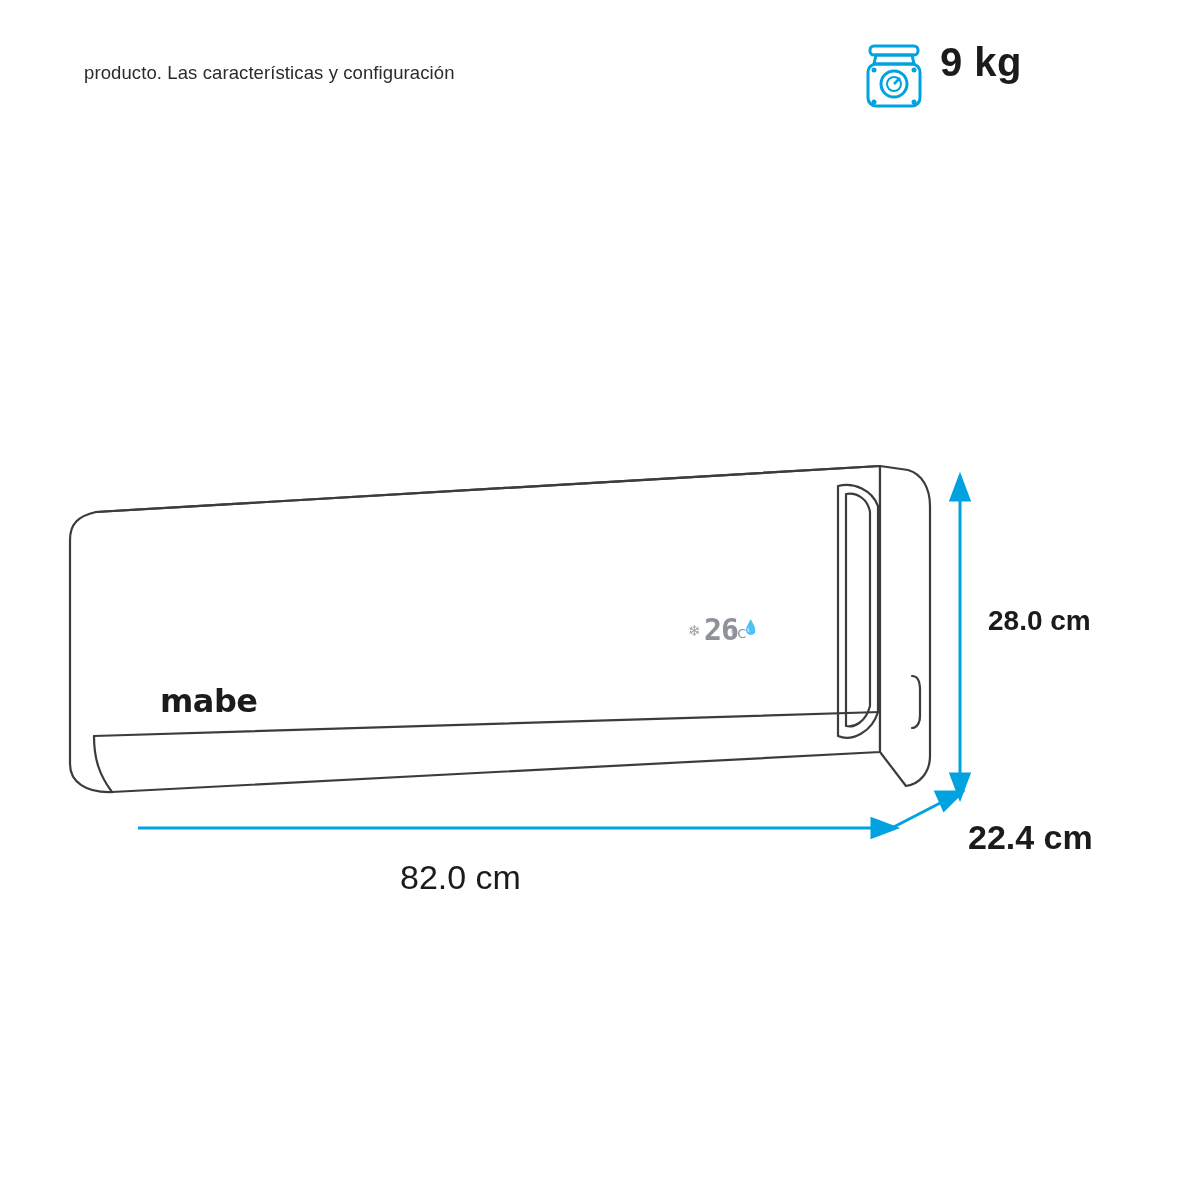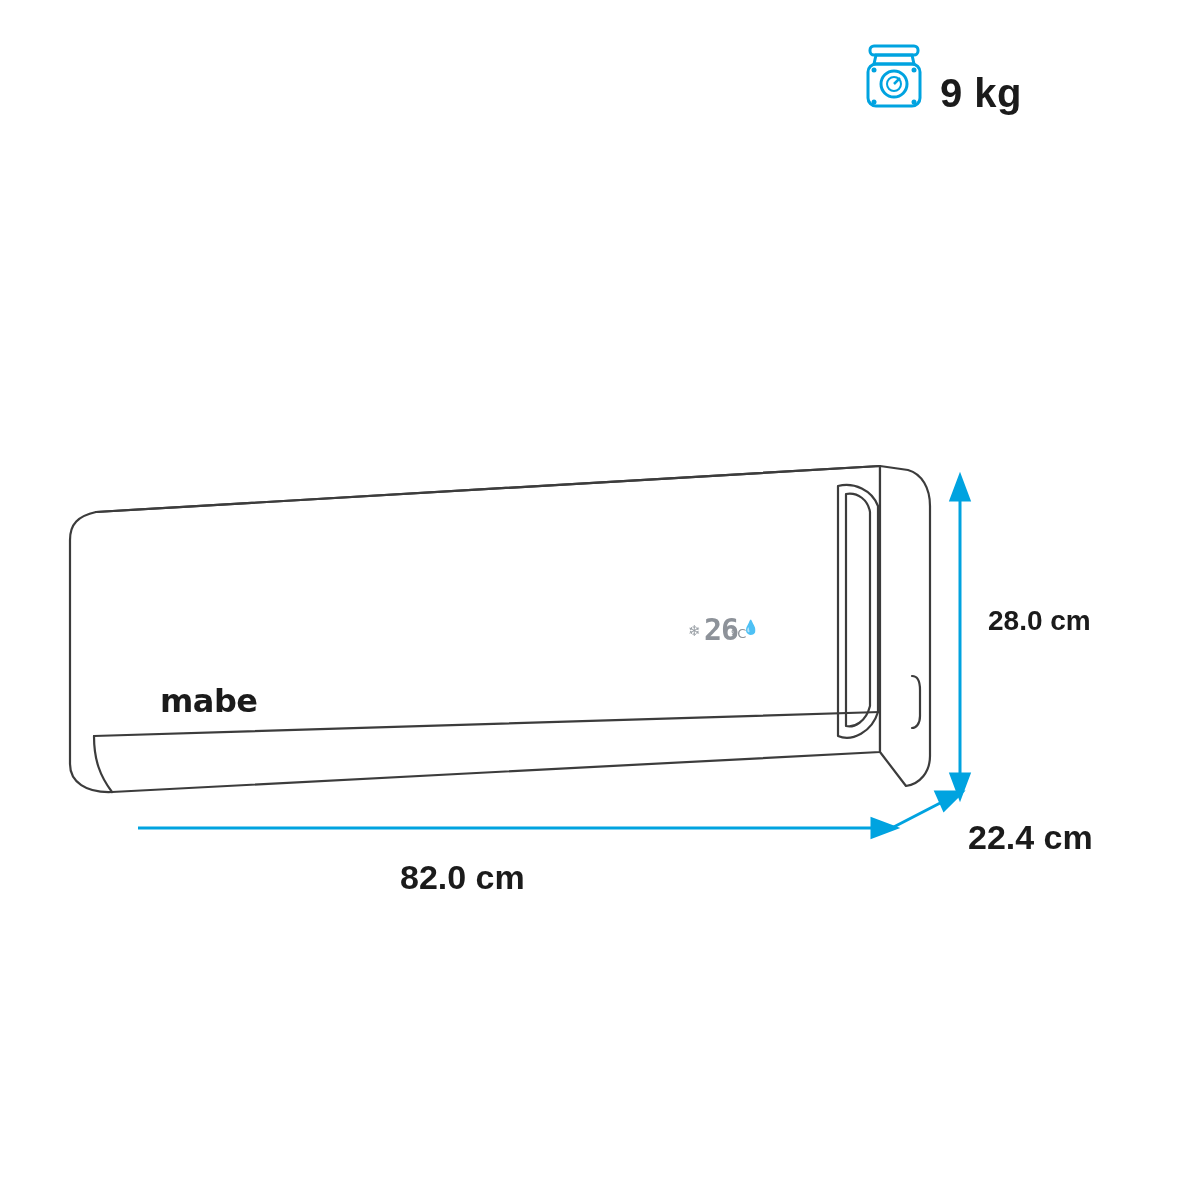--- a/index.html
+++ b/index.html
@@ -25,21 +25,21 @@
     color: #2b2b2b;
     letter-spacing: 0.1px;
   }
   .disclaimer div { white-space: nowrap; }
 
   .weight-block {
     position: absolute;
     left: 862px;
     top: 40px;
     display: flex;
-    align-items: flex-end;
+    align-items: flex-start;
     gap: 14px;
   }
   .weight-label {
     font-size: 40px;
     font-weight: bold;
     color: #1b1b1b;
     letter-spacing: 0.5px;
   }
 
   .product-svg {
@@ -65,21 +65,21 @@
     font-size: 34px;
     font-weight: bold;
     color: #1b1b1b;
     white-space: nowrap;
   }
   .dim-width-label {
     position: absolute;
     left: 400px;
     top: 858px;
     font-size: 34px;
-    font-weight: bold;
+    font-weight: normal;
     color: #1b1b1b;
     white-space: nowrap;
   }
 
   .brand-label {
     position: absolute;
     left: 160px;
     top: 682px;
     font-size: 32px;
     font-weight: bold;
@@ -120,20 +120,21 @@
     top: 620px;
     font-size: 14px;
     color: #9aa0a6;
     line-height: 1;
   }
 </style>
 </head>
 <body>
 
 <div class="disclaimer">
+  <div>producto. Las características y configuración</div>
 </div>
 
 <div class="weight-block">
   <span>
     <svg width="64" height="72" viewBox="0 0 64 72">
       <rect x="8" y="6" width="48" height="9" rx="4" fill="none" stroke="#00a3e0" stroke-width="3"></rect>
       <path d="M14 15 L12 24 L52 24 L50 15 Z" fill="none" stroke="#00a3e0" stroke-width="3"></path>
       <rect x="6" y="24" width="52" height="42" rx="8" fill="none" stroke="#00a3e0" stroke-width="3"></rect>
       <circle cx="32" cy="44" r="13" fill="none" stroke="#00a3e0" stroke-width="3"></circle>
       <circle cx="32" cy="44" r="7" fill="none" stroke="#00a3e0" stroke-width="2"></circle>

